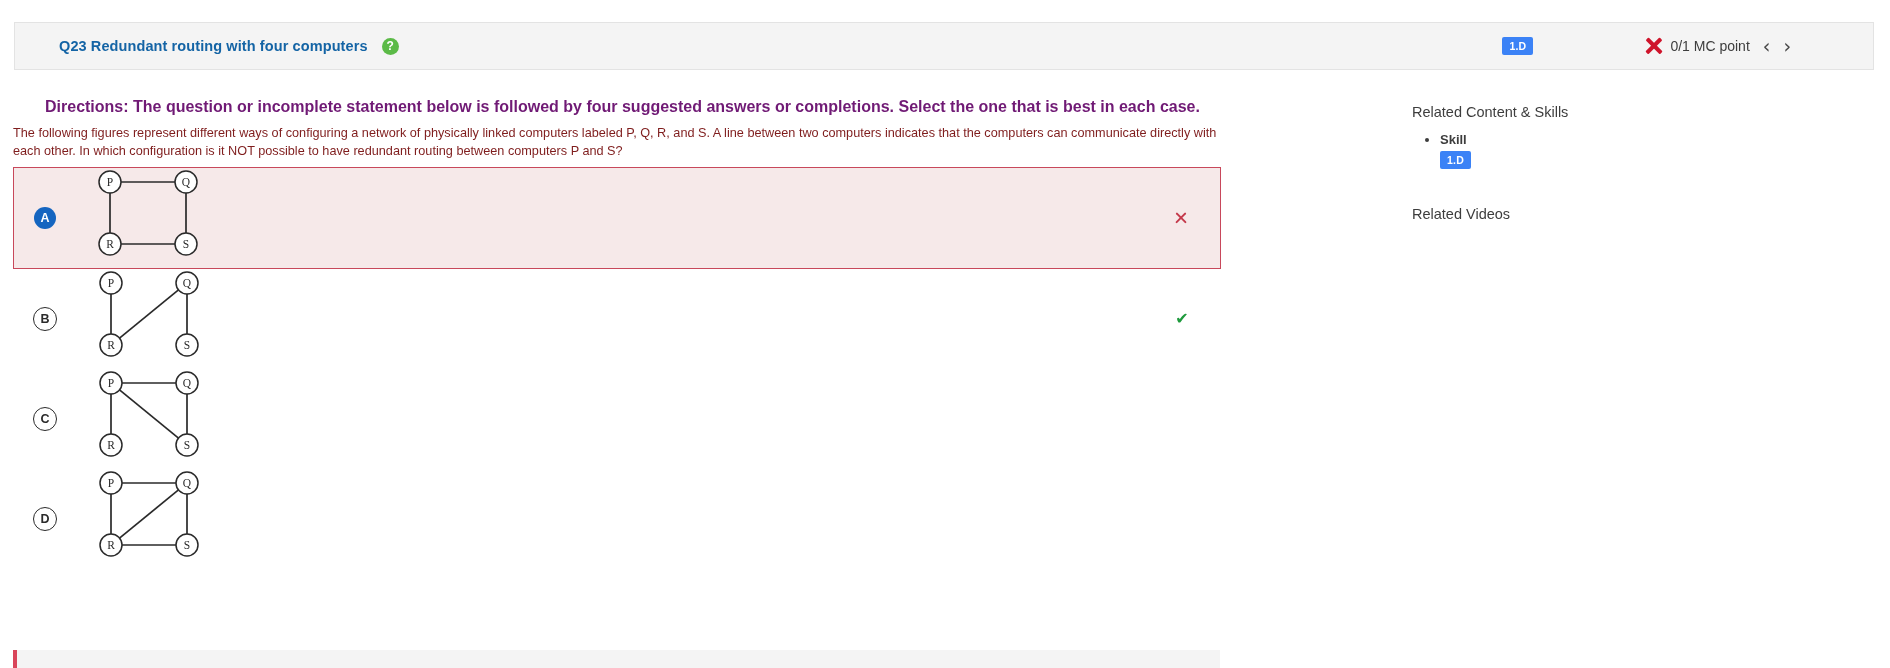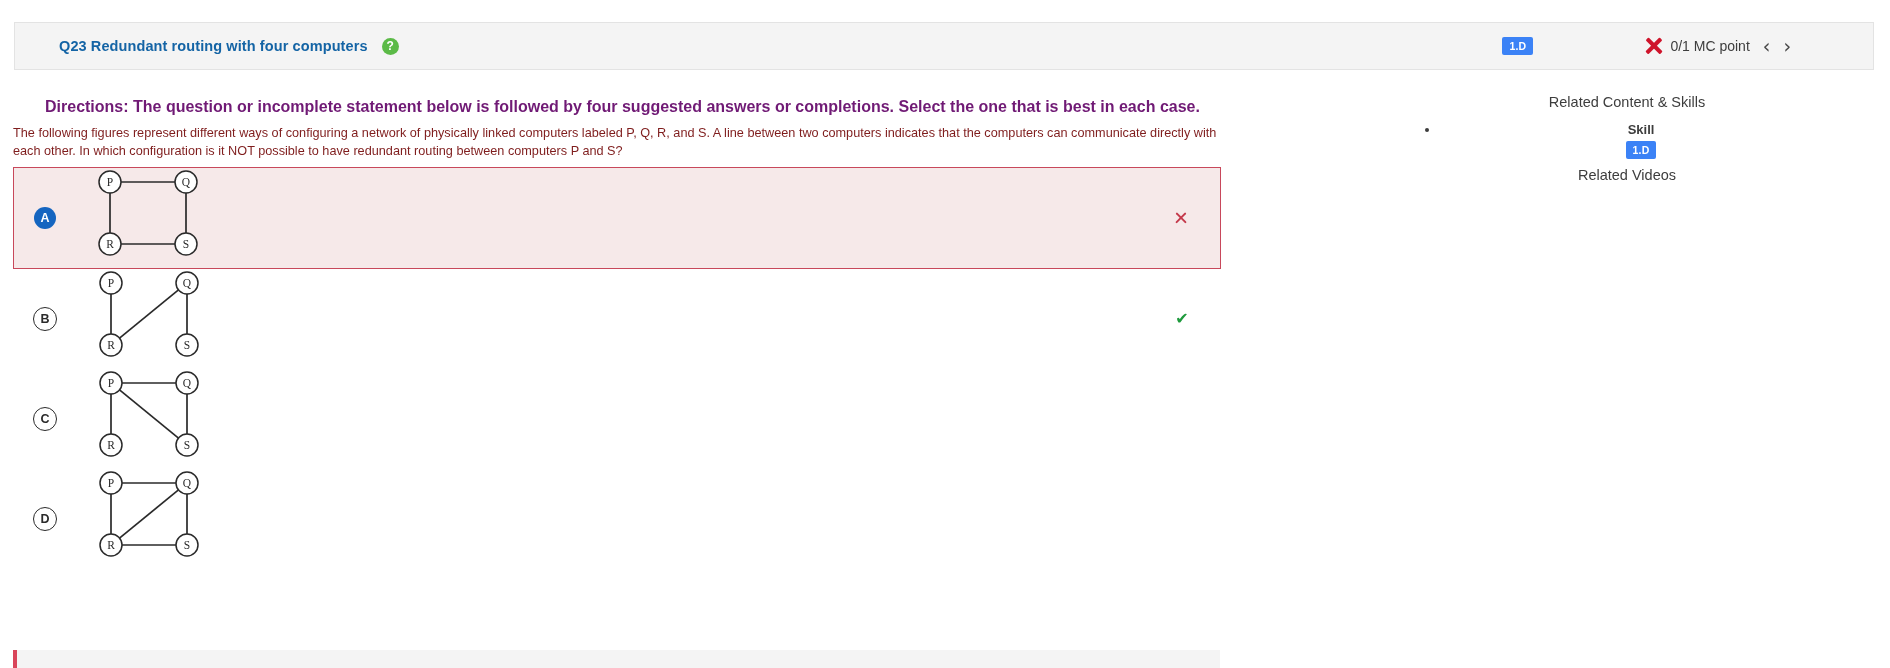--- a/index.html
+++ b/index.html
@@ -216,31 +216,30 @@
     height: 18px;
     background: #f4f4f4;
     border-left: 4px solid #d9455a;
     box-sizing: border-box;
   }
 
   
   .sidebar {
     position: absolute;
     left: 1412px;
-    top: 94px;
+    top: 104px;
     width: 430px;
-    text-align: center;
   }
   .side-h {
     font-size: 14.5px;
     color: #3d3d3d;
     margin: 0 0 12px 0;
     font-weight: normal;
   }
-  .side-h.second { margin-top: 10px; }
+  .side-h.second { margin-top: 39px; }
   .skill-list {
     margin: 0 0 0 28px;
     padding: 0;
     list-style: disc;
   }
   .skill-list li {
     font-size: 13px;
     color: #3d3d3d;
     font-weight: bold;
     margin-bottom: 4px;

